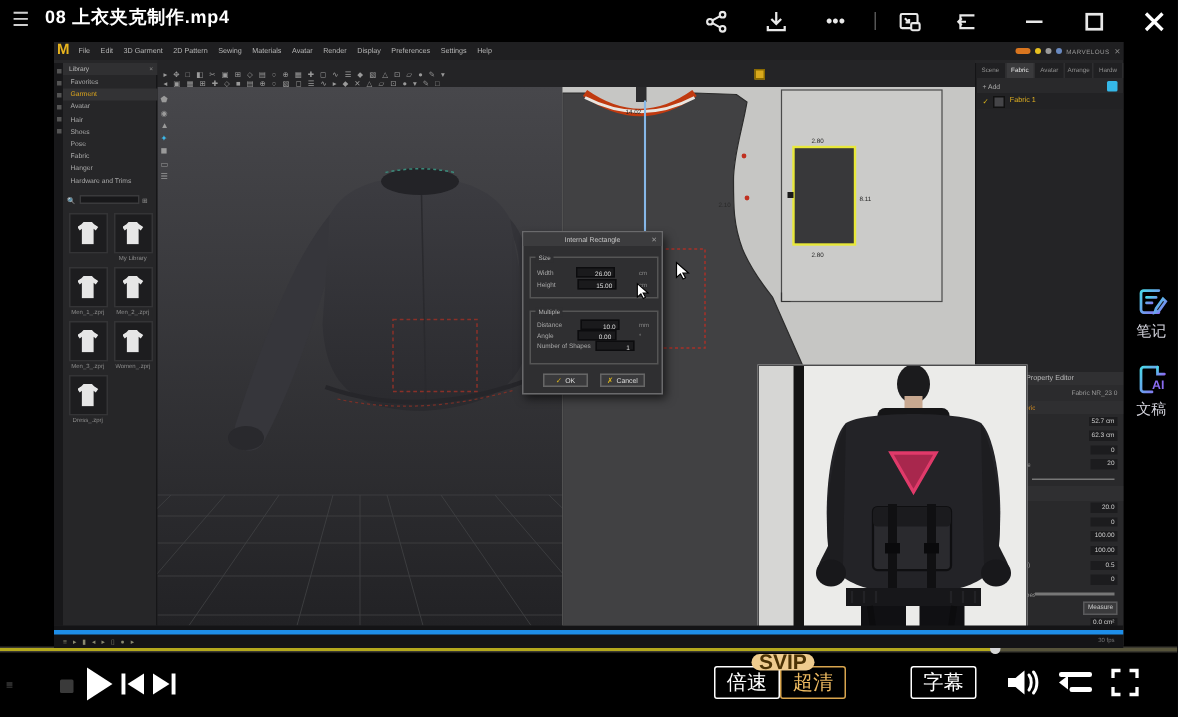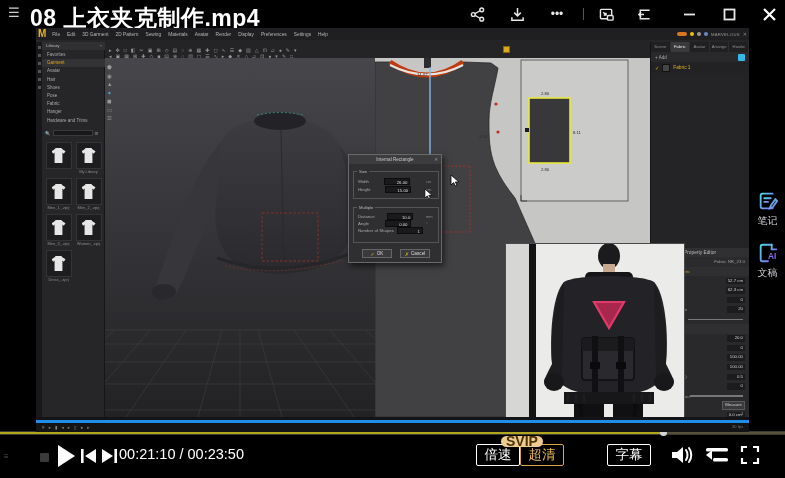--- a/index.html
+++ b/index.html
@@ -2,21 +2,21 @@
 <html><head>
 <meta charset="utf-8">
 <style>
   html,body{margin:0;padding:0;background:#000;}
   *{box-sizing:border-box;font-family:"Liberation Sans",sans-serif;}
   .app{position:relative;width:785px;height:478px;background:#000;overflow:hidden;}
 
   
   .titlebar{position:absolute;left:0;top:0;width:785px;height:28px;background:#000;}
   .tb-menu{position:absolute;left:8px;top:6px;color:#cfcfcf;font-size:13px;line-height:14px;}
-  .tb-title{position:absolute;left:30px;top:3px;color:#fff;font-size:23px;font-weight:bold;letter-spacing:.5px;white-space:nowrap;}
+  .tb-title{position:absolute;left:30px;top:3px;color:#fff;font-size:12px;font-weight:bold;letter-spacing:.5px;white-space:nowrap;}
   .tb-ic{position:absolute;top:4px;width:22px;height:20px;display:flex;align-items:center;justify-content:center;color:#e8e8e8;}
   .tb-sep{position:absolute;top:8px;left:583px;width:1px;height:12px;background:#555;}
 
   
   .video{position:absolute;left:36px;top:28px;width:713px;height:404px;background:#262628;overflow:hidden;}
 
   
   .md-menubar{position:absolute;left:0;top:0;width:713px;height:12px;background:#1f1f21;display:flex;align-items:center;}
   .md-logo{color:#e8b41e;font-weight:bold;font-size:10px;line-height:12px;margin:0 6px 0 2px;}
   .md-menus{display:flex;gap:7px;}
@@ -699,21 +699,20 @@
           <rect x="1" y="1" width="2.6" height="14" fill="#fff"></rect>
           <path d="M16 1 L5 8 L16 15 Z" fill="#fff"></path>
         </svg>
     </span>
     <span class="c-ic" style="left:101px;top:12px">
       <svg width="17" height="16" viewBox="0 0 17 16">
           <path d="M1 1 L12 8 L1 15 Z" fill="#fff"></path>
           <rect x="13.4" y="1" width="2.6" height="14" fill="#fff"></rect>
         </svg>
     </span>
-    <span class="time">00:21:10 / 00:23:50</span>
 
     <span class="svip">SVIP</span>
     <div class="pbtn" style="left:476px;width:44px">
         <span>倍速</span>
       </div>
     <div class="pbtn hq" style="left:520px;width:44px">
         <span>超清</span>
       </div>
     <div class="pbtn" style="left:607px;width:44px">
         <span>字幕</span>

